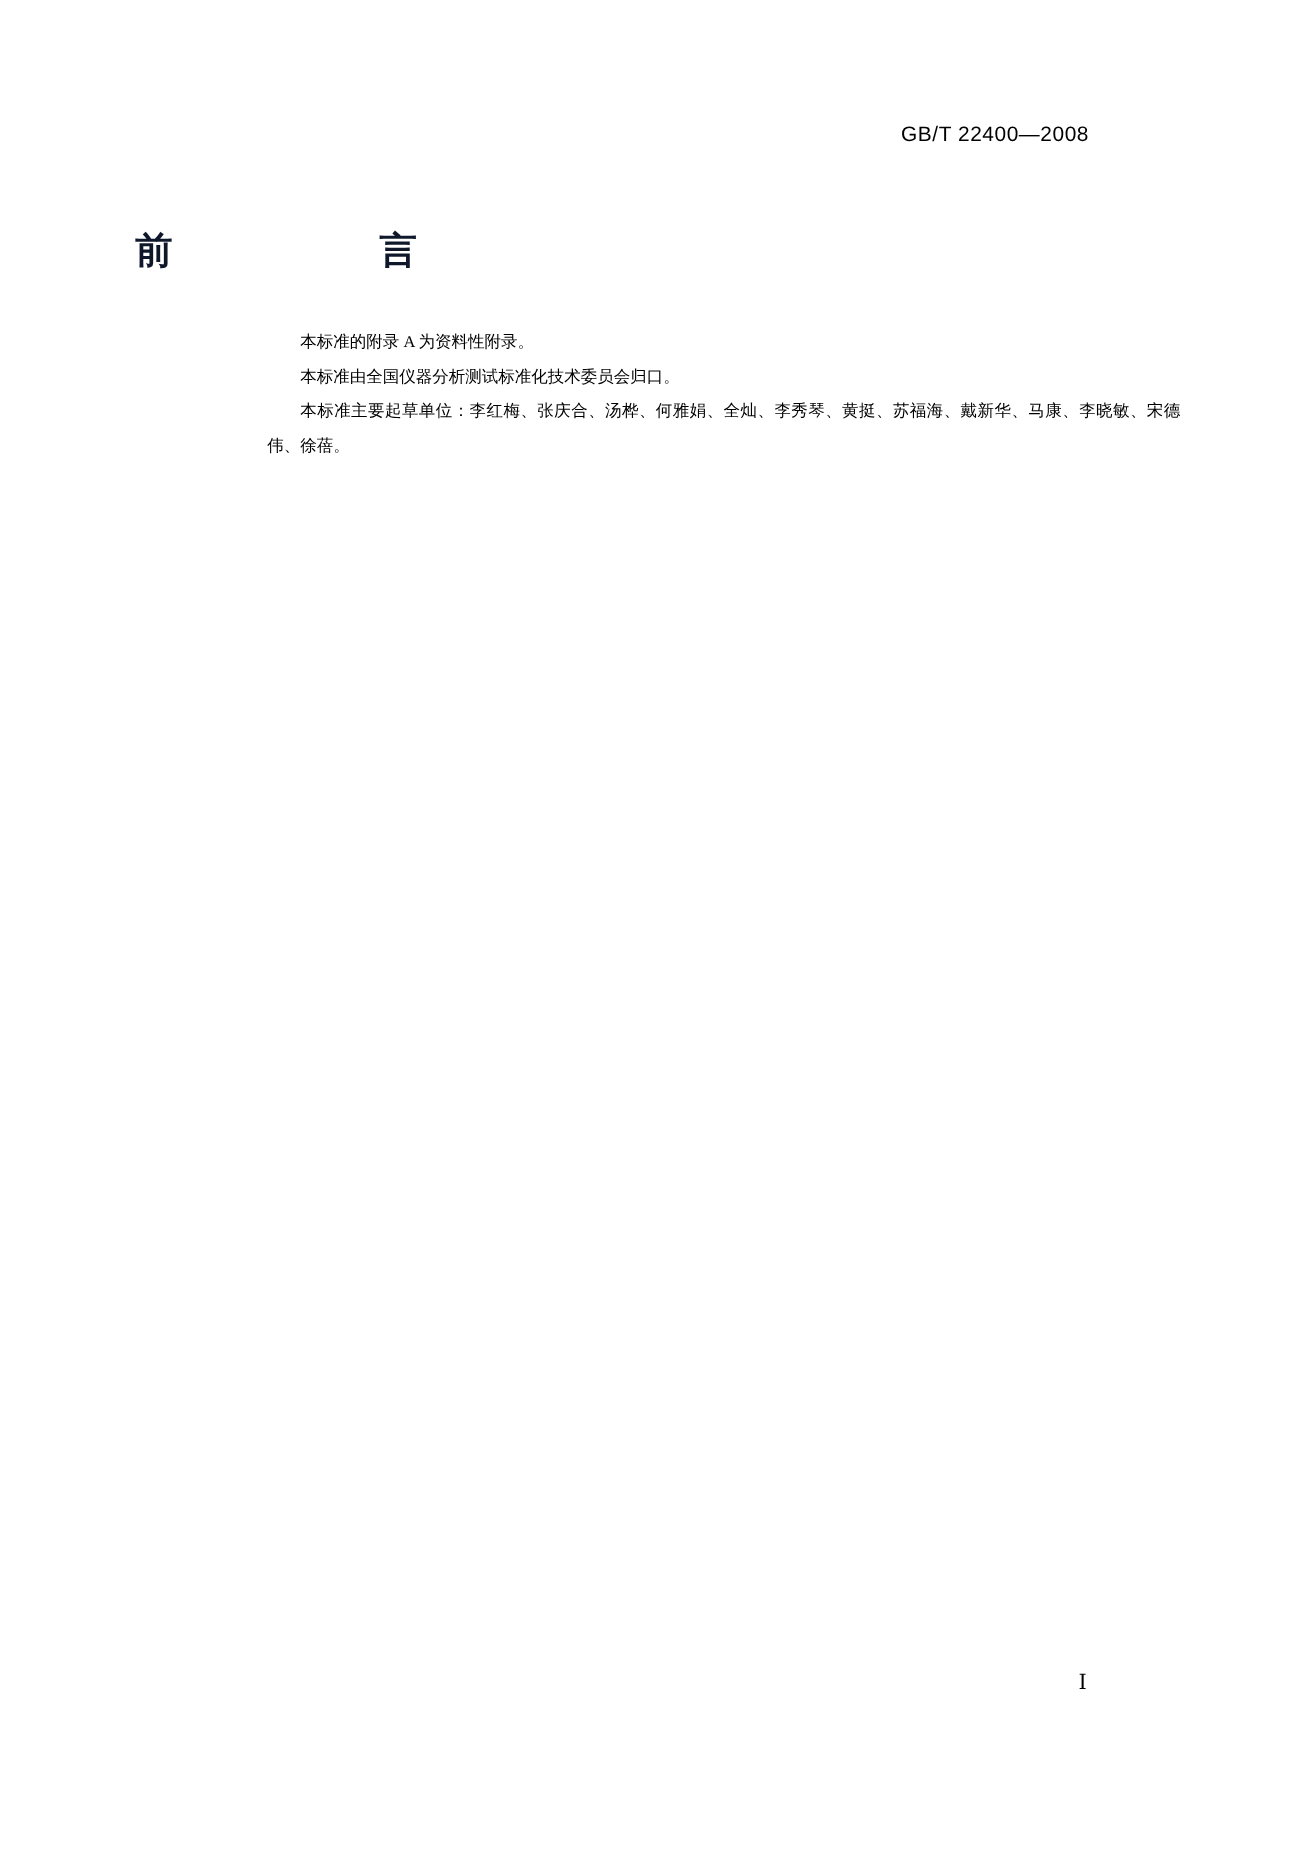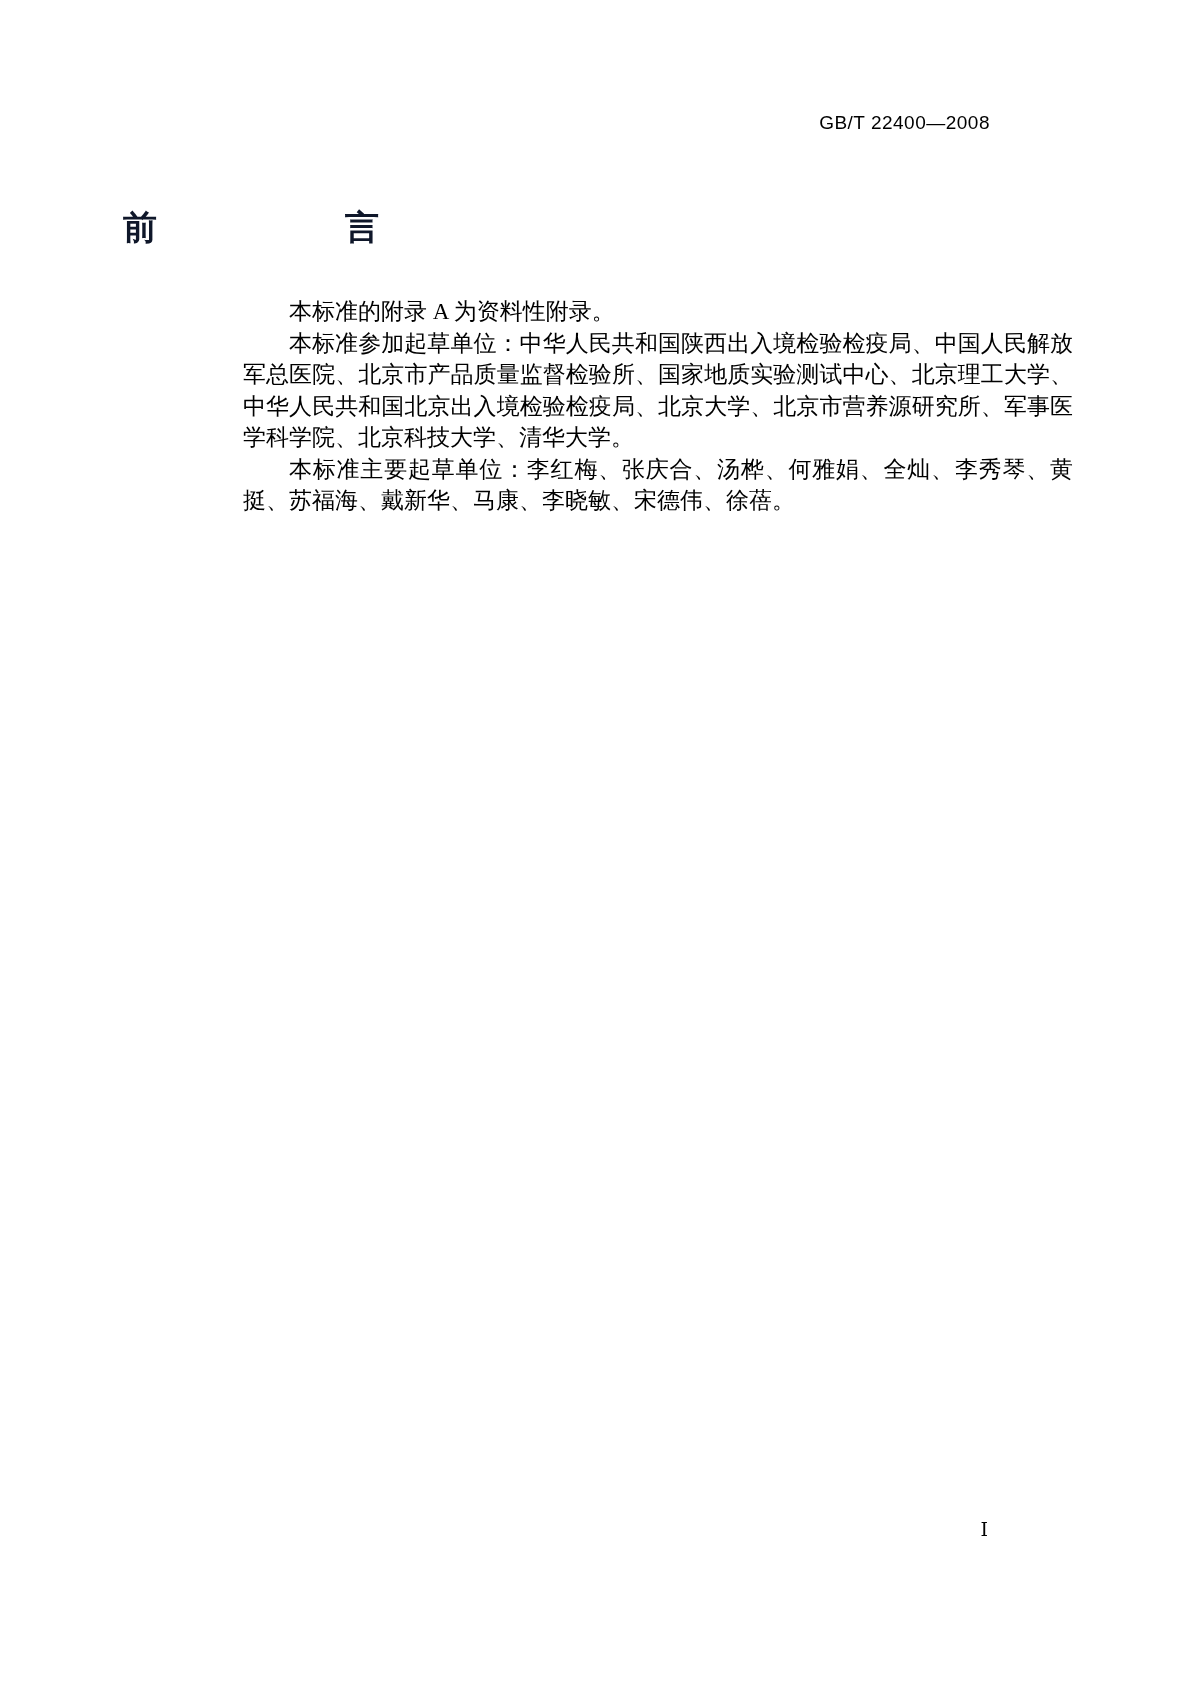--- a/index.html
+++ b/index.html
@@ -40,21 +40,21 @@
     font-weight: 700;
     letter-spacing: 40px;
     text-indent: 40px;
     color: #0f172a;
   }
   .body-text {
     position: absolute;
     top: 296px;
     left: 160px;
     width: 830px;
-    font-size: 23px;
+    font-size: 15px;
     line-height: 31.5px;
     color: #000;
     text-align: justify;
     text-justify: inter-ideograph;
   }
   .body-text p {
     margin: 0;
     text-indent: 2em;
   }
   .footer-page {
@@ -70,19 +70,19 @@
 <body>
 
 <div class="page">
 
   <div class="header">GB/T 22400—2008</div>
 
   <div class="title">前　　言</div>
 
   <div class="body-text">
     <p>本标准的附录 A 为资料性附录。</p>
-    <p>本标准参加起草单位：中华人民共和国陕西出入境检验检疫局、中国人民解放军总医院、北京市产品质量监督检验所、国家地质实验测试中心、北京理工大学、中华人民共和国北京出入境检验检疫局、北京大学、北京市营养源研究所、军事医学科学院、北京科技大学、清华大学。</p>
+    <p>本标准由全国仪器分析测试标准化技术委员会归口。</p>
     <p>本标准主要起草单位：李红梅、张庆合、汤桦、何雅娟、全灿、李秀琴、黄挺、苏福海、戴新华、马康、李晓敏、宋德伟、徐蓓。</p>
   </div>
 
   <div class="footer-page">Ⅰ</div>
 
 </div>
 
 </body></html>

